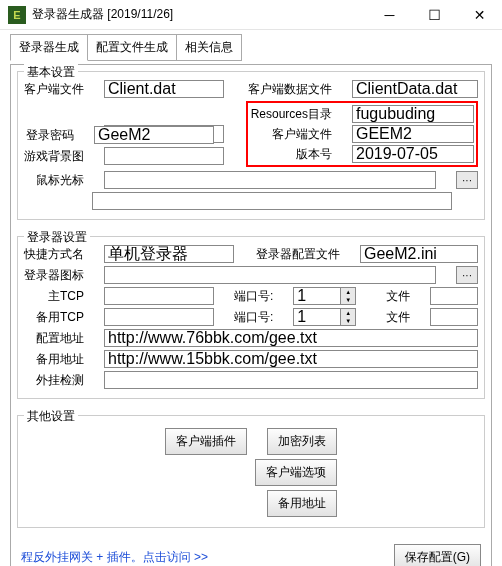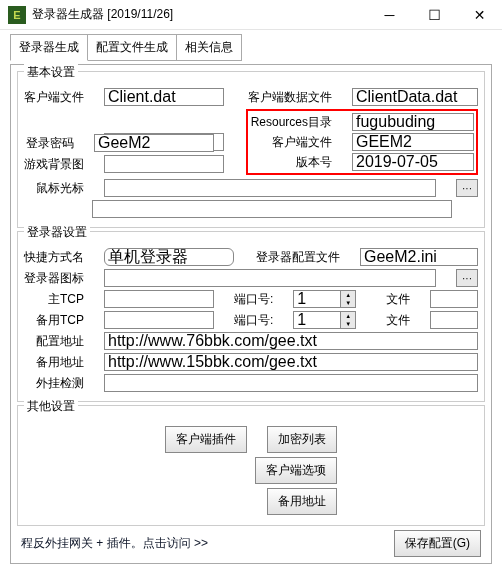--- a/index.html
+++ b/index.html
@@ -7,38 +7,38 @@
 .titlebar { display: flex; align-items: center; height: 30px; background: #fff; border-bottom: 1px solid #e5e5e5; }
 .app-icon { width: 18px; height: 18px; background: #2a5c1f; margin: 0 6px 0 8px; display: flex; align-items: center; justify-content: center; color: #c3d950; font-weight: bold; font-size: 11px; }
 .title-text { flex: 1; font-size: 12px; }
 .win-btns { display: flex; }
 .win-btn { width: 45px; height: 30px; display: flex; align-items: center; justify-content: center; font-size: 14px; cursor: pointer; }
 .content { padding: 4px 10px 6px 10px; }
 .tabs { display: flex; margin-bottom: 4px; }
 .tab { padding: 4px 8px; border: 1px solid #aaa; background: #fff; cursor: pointer; margin-right: -1px; font-size: 12px; }
 .tab.active { background: #fff; border-bottom: 1px solid #fff; position: relative; z-index: 1; }
 .panel { border: 1px solid #aaa; padding: 6px; position: relative; margin-top: -1px; }
-.fieldset { border: 1px solid #ccc; padding: 16px 6px 6px 6px; margin-bottom: 3px; position: relative; }
+.fieldset { border: 1px solid #ccc; padding: 8px 6px 6px 6px; margin-bottom: 16px; position: relative; }
 .legend { position: absolute; top: -8px; left: 6px; background: #fff; padding: 0 3px; font-size: 12px; }
 .row { display: flex; align-items: center; margin-bottom: 3px; gap: 20px; }
 .lbl { text-align: right; white-space: nowrap; font-size: 12px; }
 .lbl-60 { width: 60px; }
 .inp { border: 1px solid #888; padding: 1px 3px; font-size: 16px; font-family: inherit; height: 18px; background: #fff; }
 .btn-small { width: 22px; height: 18px; border: 1px solid #888; background: #e8e8e8; display: flex; align-items: center; justify-content: center; cursor: pointer; font-size: 10px; }
 .highlight-box { border: 2px solid #f00; padding: 2px; }
 .spinner { display: flex; align-items: center; }
 .spinner input { width: 48px; }
 .spinner-btns { display: flex; flex-direction: column; border: 1px solid #888; border-left: none; height: 18px; }
 .spinner-btns div { width: 14px; height: 8px; background: #e8e8e8; display: flex; align-items: center; justify-content: center; font-size: 6px; cursor: pointer; line-height: 1; }
 .long-input { margin-left: 68px; width: 360px; }
 .btn { border: 1px solid #888; background: linear-gradient(#fdfdfd, #e2e2e2); padding: 4px 10px; cursor: pointer; font-size: 12px; font-family: inherit; }
 .btn-grid { display: flex; gap: 8px; justify-content: center; margin: 4px 0; }
 .btn-col { display: flex; flex-direction: column; gap: 4px; align-items: flex-end; }
 .footer { display: flex; align-items: center; justify-content: space-between; margin-top: 4px; padding: 0 4px; }
-.link { color: #0f172a; cursor: pointer; font-size: 12px; }
+.link { color: #1d4ed8; cursor: pointer; font-size: 12px; }
 .flex1 { flex: 1; min-width: 0; }
 </style>
 </head>
 <body>
 
 <div class="titlebar">
   <div class="app-icon">E</div>
   <div class="title-text">登录器生成器 [2019/11/26]</div>
   <div class="win-btns">
     <div class="win-btn">─</div>
@@ -103,21 +103,21 @@
       <div class="row">
         <input class="inp long-input" style="">
       </div>
     </div>
 
     <div class="fieldset">
       <div class="legend">登录器设置</div>
 
       <div class="row">
         <span class="lbl lbl-60">快捷方式名</span>
-        <input class="inp" style="width: 130px; border-radius: 6px;" value="单机登录器">
+        <input class="inp" style="width: 130px;" value="单机登录器">
         <span class="lbl" style="width:86px">登录器配置文件</span>
         <input class="inp flex1" value="GeeM2.ini" style="">
       </div>
 
       <div class="row">
         <span class="lbl lbl-60">登录器图标</span>
         <input class="inp flex1" style="">
         <div class="btn-small">···</div>
       </div>
 

